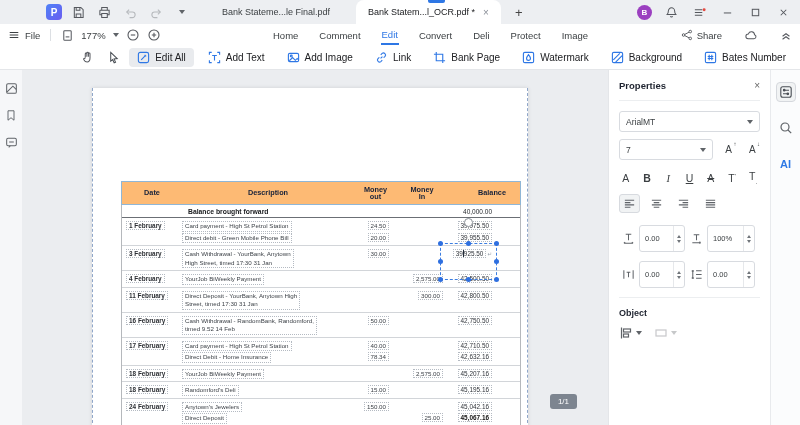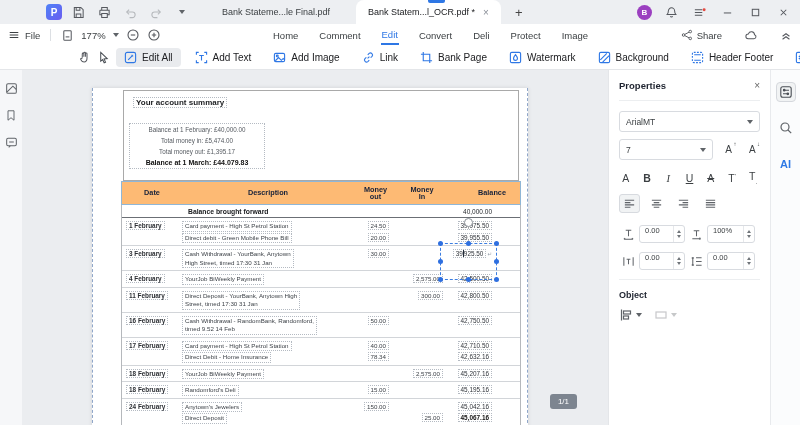--- a/index.html
+++ b/index.html
@@ -95,21 +95,21 @@
   .a-btn .tiny { position:absolute; right:0px; top:-3px; font-size:6px; color:#3c4043; }
   .fmt-row { display:flex; align-items:flex-end; gap:7.5px; margin-bottom:10px; color:#3c4043; }
   .fmt { font-size:10.5px; width:14px; text-align:center; position:relative; }
   .fmt.b { font-weight:bold; } .fmt.i { font-style:italic; font-family:"Liberation Serif",serif; }
   .fmt.u { text-decoration:underline; } .fmt.s { text-decoration:line-through; }
   .fmt sup,.fmt sub { font-size:5.5px; }
   .align-row { display:flex; align-items:center; gap:6px; margin-bottom:12px; }
   .al { padding:2px 3px; border-radius:3px; border:1px solid transparent; display:flex; }
   .al.active { background:#f1f3f4; border-color:#d7dadf; }
   .spin-grid { display:grid; grid-template-columns:18px 46px 18px 48px; column-gap:2px; row-gap:9px; align-items:center; margin-bottom:4px; }
-  .spin { border:1px solid #d8dbe0; border-radius:3px; height:18px; display:flex; }
+  .spin { border:1px solid #d8dbe0; border-radius:3px; height:27px; display:flex; align-items:center; }
   .spin .val { flex:1; font-size:7.5px; color:#3c4043; padding-left:5px; }
   .spin .arrows { width:11px; border-left:1px solid #e6e8eb; height:100%; display:flex; flex-direction:column; align-items:center; justify-content:center; gap:2px; }
   .tri-up { width:0; height:0; border-left:2.5px solid transparent; border-right:2.5px solid transparent; border-bottom:3px solid #70757a; }
   .tri-dn { width:0; height:0; border-left:2.5px solid transparent; border-right:2.5px solid transparent; border-top:3px solid #70757a; }
   .sp-ic { display:flex; justify-content:center; }
   .obj-row { display:flex; align-items:center; gap:12px; margin-top:2px; }
   .obj-item { display:flex; align-items:center; gap:3px; }
   .obj-item.disabled { opacity:.35; }
 
   
@@ -314,29 +314,20 @@
             <svg width="13" height="13" viewBox="0 0 14 14" fill="none" stroke="#2e77e5" stroke-width="1.2">
               <rect x="1.5" y="1.5" width="11" height="11" rx="1.5"></rect>
               <path d="M2.5 9.5 9.5 2.5M5 12 12 5"></path>
             </svg>
           </span>
           <span>Background</span>
         </div>
         <div class="tool-btn">
           <span>
             <svg width="13" height="13" viewBox="0 0 14 14" fill="none" stroke="#2e77e5" stroke-width="1.2">
-              <rect x="1.5" y="1.5" width="11" height="11" rx="1.5" stroke-dasharray="2 1.4"></rect>
-              <path d="M3.5 4h7M3.5 10h7"></path>
-            </svg>
-          </span>
-          <span>Header Footer</span>
-        </div>
-        <div class="tool-btn">
-          <span>
-            <svg width="13" height="13" viewBox="0 0 14 14" fill="none" stroke="#2e77e5" stroke-width="1.2">
               <rect x="1.5" y="1.5" width="11" height="11" rx="1.5"></rect>
               <path d="M5.6 4v6M8.4 4v6M4 5.9h6M4 8.1h6"></path>
             </svg>
           </span>
           <span>Bates Number</span>
         </div>
       </div>
   </div>
 
   <div class="main">
@@ -350,29 +341,20 @@
         </svg>
       <svg width="13" height="13" viewBox="0 0 14 14" fill="none" stroke="#5f6368" stroke-width="1.1">
           <rect x="1.8" y="2.5" width="10.4" height="8" rx="1.5"></rect>
           <path d="M4.5 6.5h5M4 12.2l1.8-1.7"></path>
         </svg>
     </div>
 
     <div class="doc-area">
       <div class="page">
 
-        <div class="summary-box">
-          <div class="sum-title"><span class="ocr">Your account summary</span></div>
-          <div class="sum-lines ocr" id="summary-lines">
-              <div class="ln">Balance at 1 February: £40,000.00</div>
-              <div class="ln">Total money in: £5,474.00</div>
-              <div class="ln">Total money out: £1,395.17</div>
-              <div class="ln total">Balance at 1 March: £44.079.83</div>
-            </div>
-        </div>
 
         <div class="thead" id="table-head" style="background: #fdba74;">
             <div class="hc">Date</div>
             <div class="hc">Description</div>
             <div class="hc">
               <div>Money</div>
               <div>out</div>
             </div>
             <div class="hc">
               <div>Money</div>

